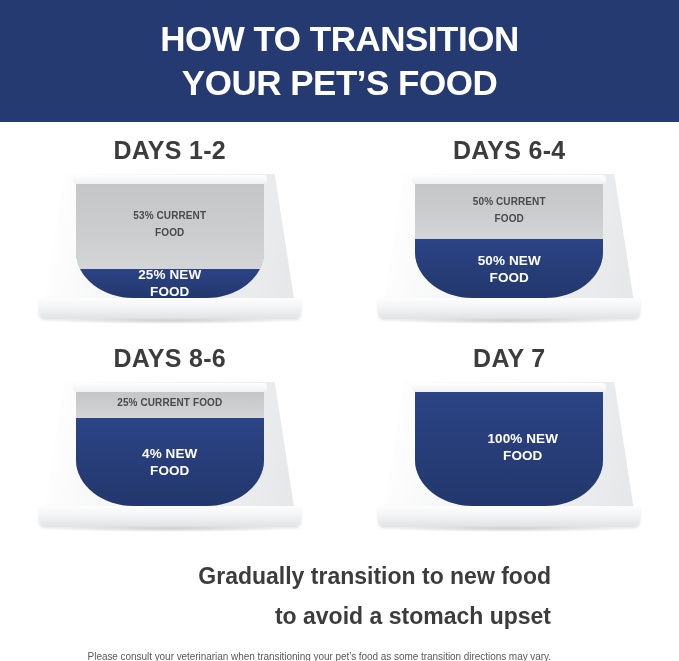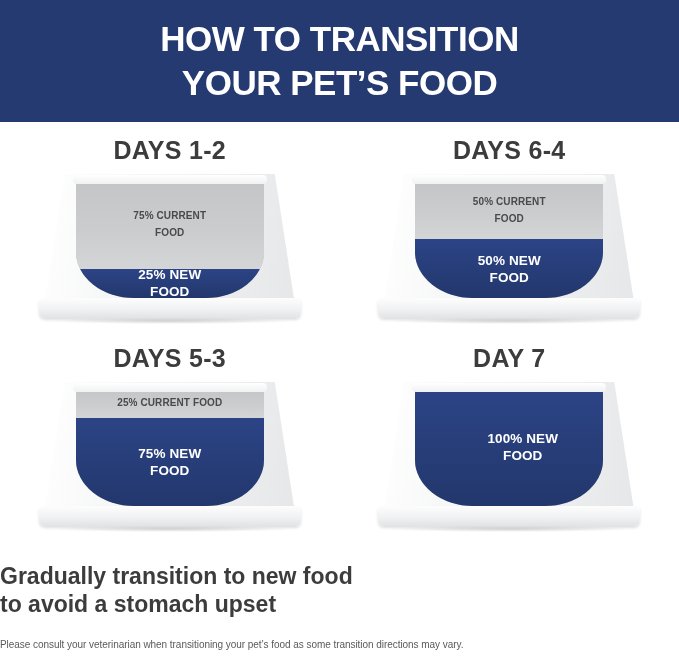--- a/index.html
+++ b/index.html
@@ -158,22 +158,23 @@
     left: 6px;
     bottom: 0px;
     width: 238px;
     height: 6px;
     background: radial-gradient(ellipse at center, rgba(0,0,0,0.16) 0%, rgba(0,0,0,0) 72%);
   }
 
   
   .footer {
     width: 551px;
-    text-align: left;
-    box-sizing: border-box;
+    text-align: right;
+    box-sizing: border-box;
+    padding-left: 36px;
   }
   .footer-headline {
     font-size: 23px;
     font-weight: bold;
     color: #3C3C3C;
     line-height: 28px;
     margin-top: 10px;
   }
   .footer-note {
     font-size: 10px;
@@ -191,21 +192,21 @@
 </div>
 
 <div class="bowl-grid">
 
   <div class="bowl-cell">
     <div class="bowl-title">DAYS 1-2</div>
     <div class="bowl">
       <div class="bowl-body"></div>
       <div class="bowl-cavity">
         <div class="food-current" style="height: 75%;">
-          <span class="food-label">75% CURRENT
+          <span class="food-label">53% CURRENT
 FOOD</span>
         </div>
         <div class="food-new" style="height: 25%;">
           <span class="food-label">25% NEW
 FOOD</span>
         </div>
       </div>
       <div class="bowl-rim"></div>
       <div class="bowl-base"></div>
       <div class="bowl-shadow"></div>
@@ -226,29 +227,29 @@
 FOOD</span>
         </div>
       </div>
       <div class="bowl-rim"></div>
       <div class="bowl-base"></div>
       <div class="bowl-shadow"></div>
     </div>
   </div>
 
   <div class="bowl-cell">
-    <div class="bowl-title">DAYS 5-3</div>
+    <div class="bowl-title">DAYS 8-6</div>
     <div class="bowl">
       <div class="bowl-body"></div>
       <div class="bowl-cavity">
         <div class="food-current" style="height: 25%; align-items: center;">
           <span class="food-label">25% CURRENT FOOD</span>
         </div>
         <div class="food-new" style="height: 75%;">
-          <span class="food-label">75% NEW
+          <span class="food-label">4% NEW
 FOOD</span>
         </div>
       </div>
       <div class="bowl-rim"></div>
       <div class="bowl-base"></div>
       <div class="bowl-shadow"></div>
     </div>
   </div>
 
   <div class="bowl-cell">
@@ -265,15 +266,15 @@
       <div class="bowl-rim"></div>
       <div class="bowl-base"></div>
       <div class="bowl-shadow"></div>
     </div>
   </div>
 
 </div>
 
 <div class="footer">
   <div class="footer-headline">Gradually transition to new food</div>
-  <div class="footer-headline" style="margin-top:0">to avoid a stomach upset</div>
+  <div class="footer-headline" style="margin-top:12px">to avoid a stomach upset</div>
   <div class="footer-note">Please consult your veterinarian when transitioning your pet’s food as some transition directions may vary.</div>
 </div>
 
 </body></html>

